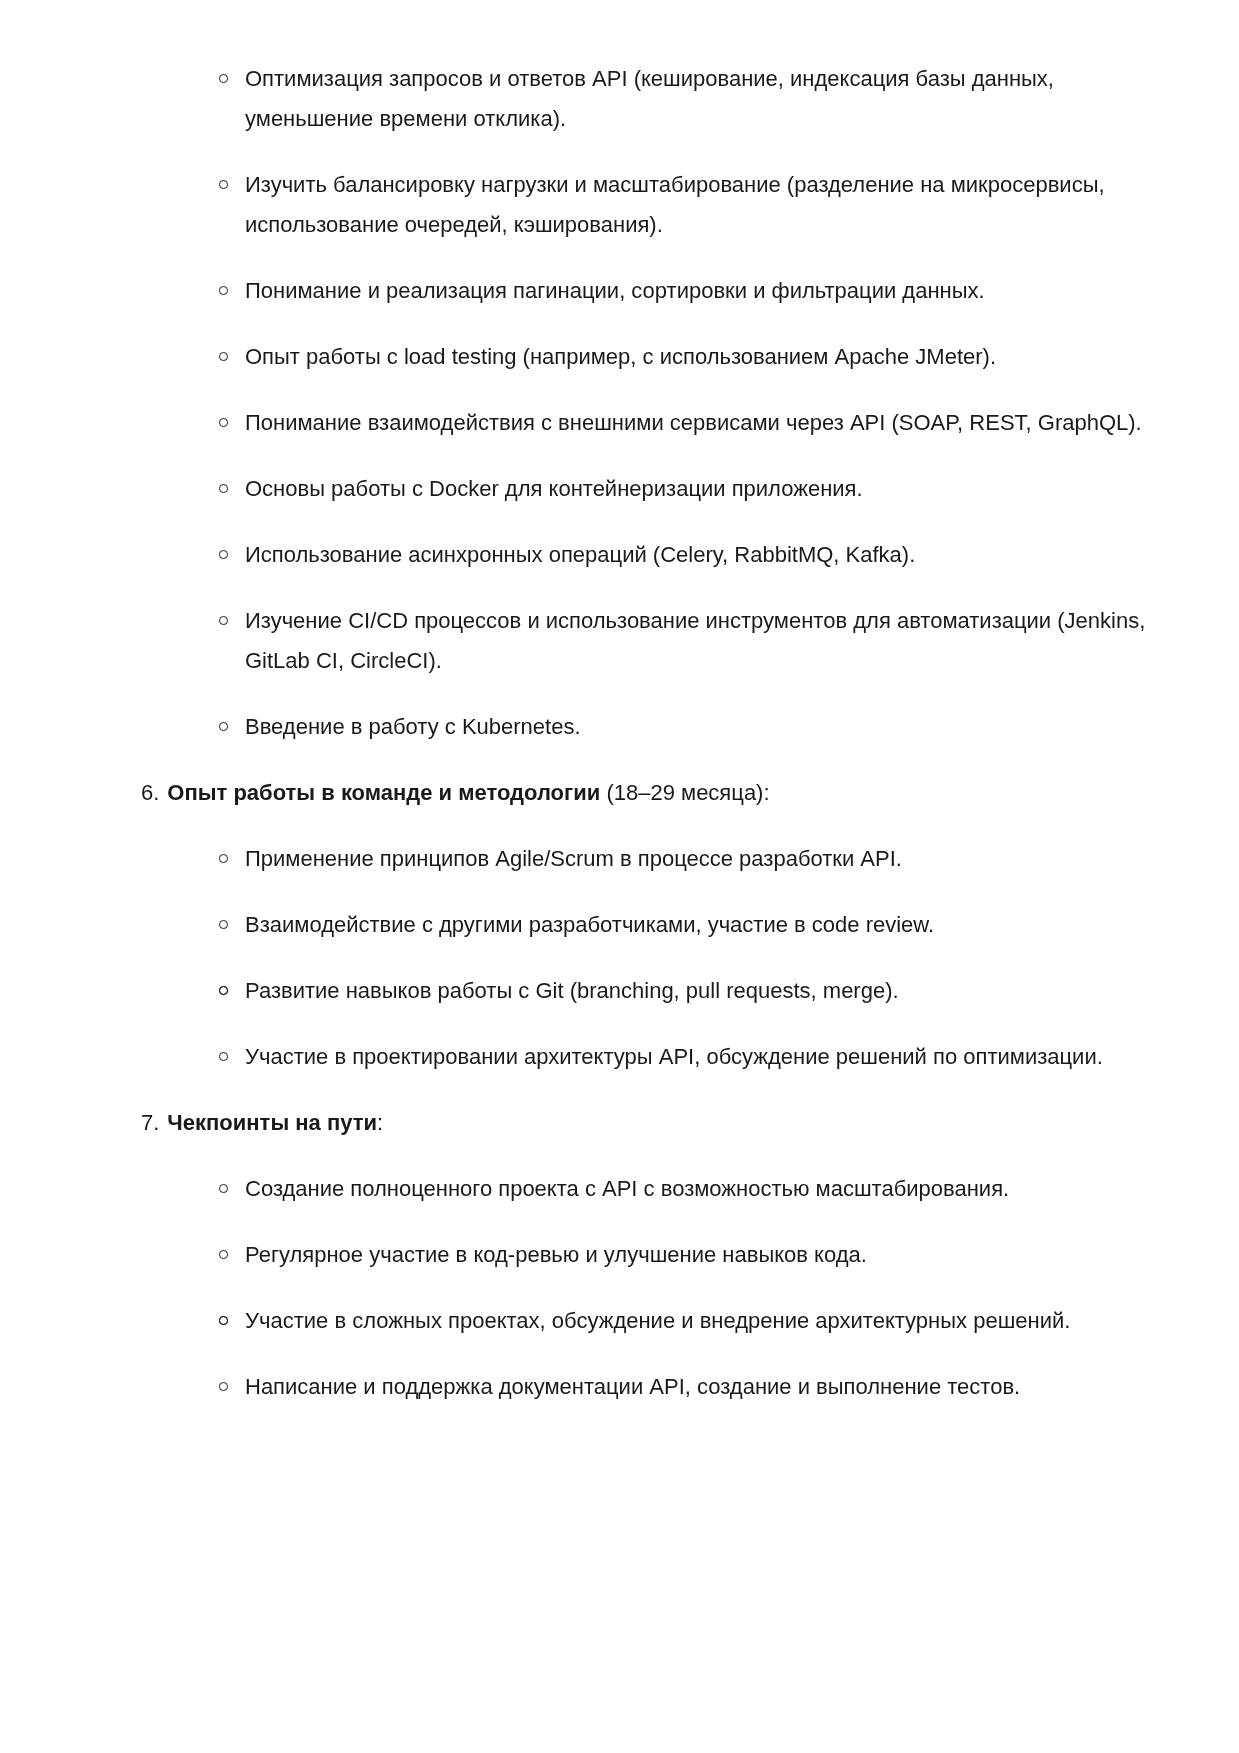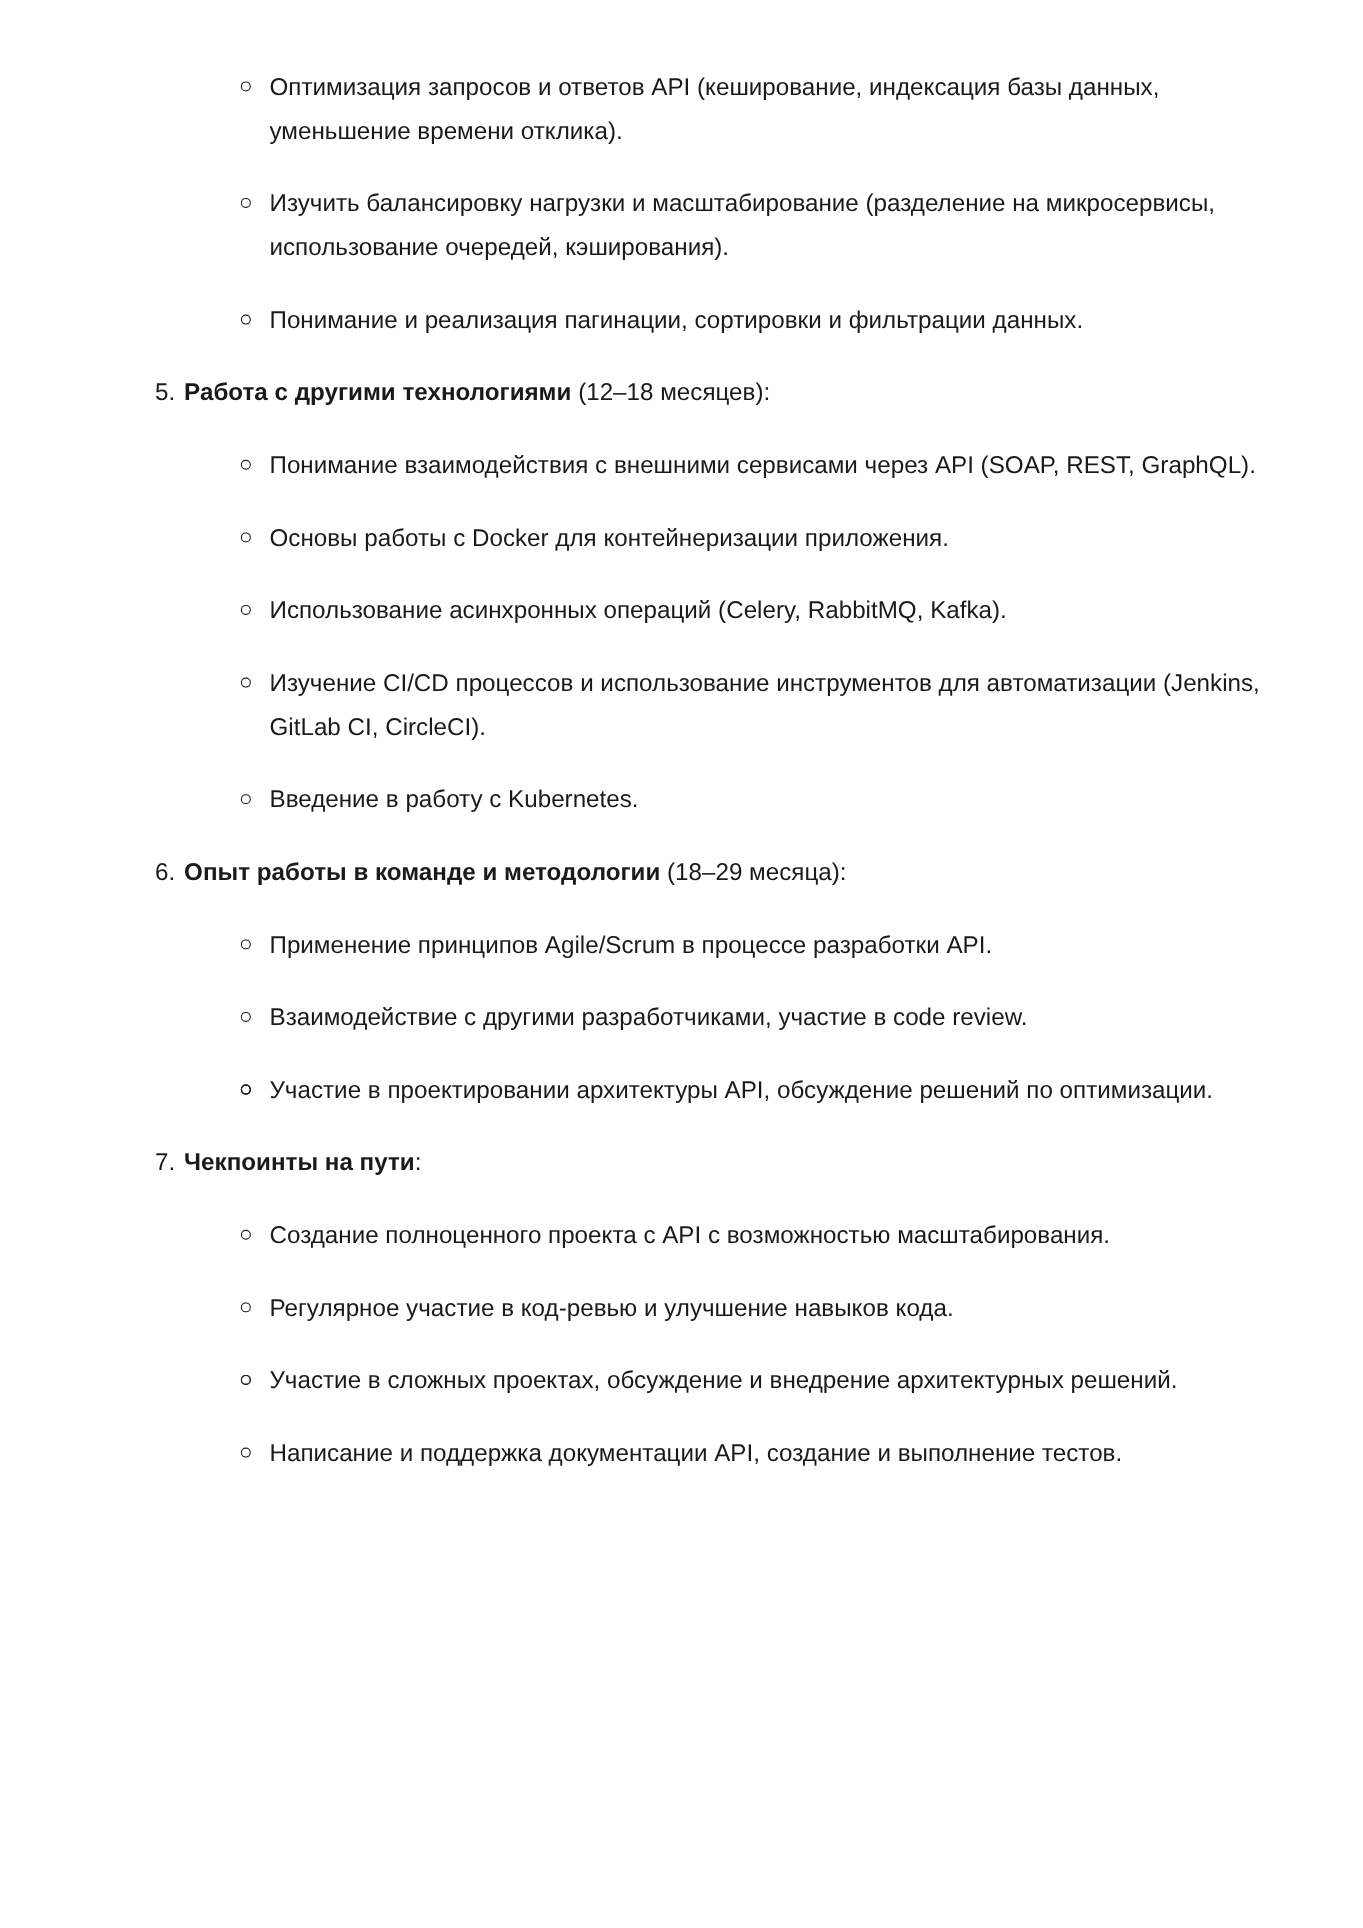--- a/index.html
+++ b/index.html
@@ -68,25 +68,28 @@
         <span class="li-text">Оптимизация запросов и ответов API (кеширование, индексация базы данных, уменьшение времени отклика).</span>
       </li>
       <li>
         <span class="bullet"></span>
         <span class="li-text">Изучить балансировку нагрузки и масштабирование (разделение на микросервисы, использование очередей, кэширования).</span>
       </li>
       <li>
         <span class="bullet"></span>
         <span class="li-text">Понимание и реализация пагинации, сортировки и фильтрации данных.</span>
       </li>
+      <li>
+        <span class="bullet"></span>
+        <span class="li-text">Опыт работы с load testing (например, с использованием Apache JMeter).</span>
+      </li>
     </ul>
   </section>
 
   <section class="section">
-    <p class="heading"><span class="sec-num">5.</span><span class="sec-title">Работа с другими технологиями</span><span class="sec-suffix"> (12–18 месяцев):</span></p>
     <ul class="bullets">
       <li>
         <span class="bullet"></span>
         <span class="li-text">Понимание взаимодействия с внешними сервисами через API (SOAP, REST, GraphQL).</span>
       </li>
       <li>
         <span class="bullet"></span>
         <span class="li-text">Основы работы с Docker для контейнеризации приложения.</span>
       </li>
       <li>
@@ -113,20 +116,21 @@
       </li>
       <li>
         <span class="bullet"></span>
         <span class="li-text">Взаимодействие с другими разработчиками, участие в code review.</span>
       </li>
       <li>
         <span class="bullet"></span>
       </li>
       <li>
         <span class="bullet"></span>
+        <span class="li-text">Развитие навыков работы с Git (branching, pull requests, merge).</span>
       </li>
       <li>
         <span class="bullet"></span>
         <span class="li-text">Участие в проектировании архитектуры API, обсуждение решений по оптимизации.</span>
       </li>
     </ul>
   </section>
 
   <section class="section">
     <p class="heading"><span class="sec-num">7.</span><span class="sec-title">Чекпоинты на пути</span><span class="sec-suffix">:</span></p>

